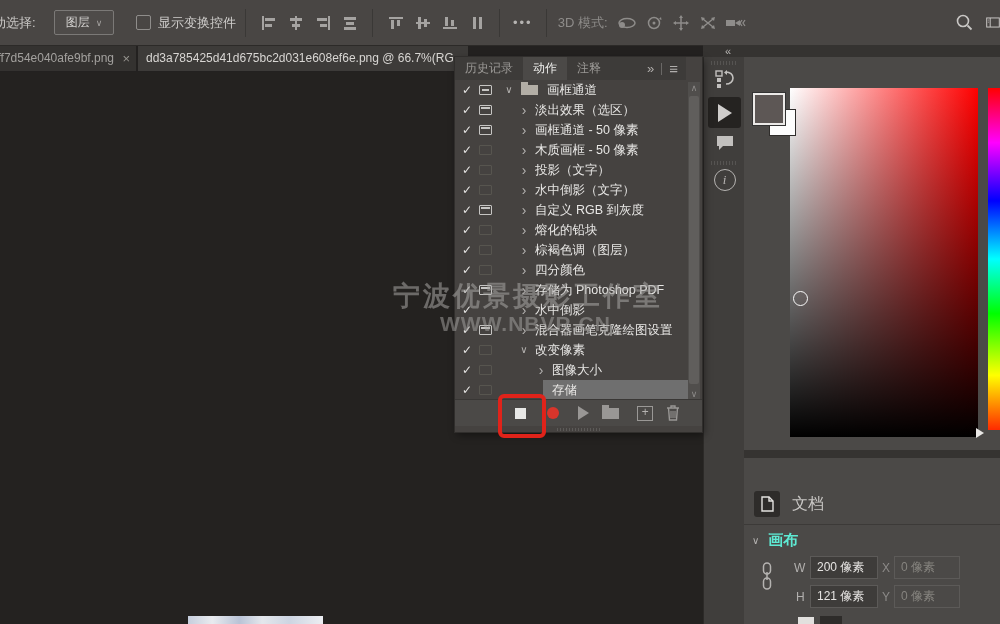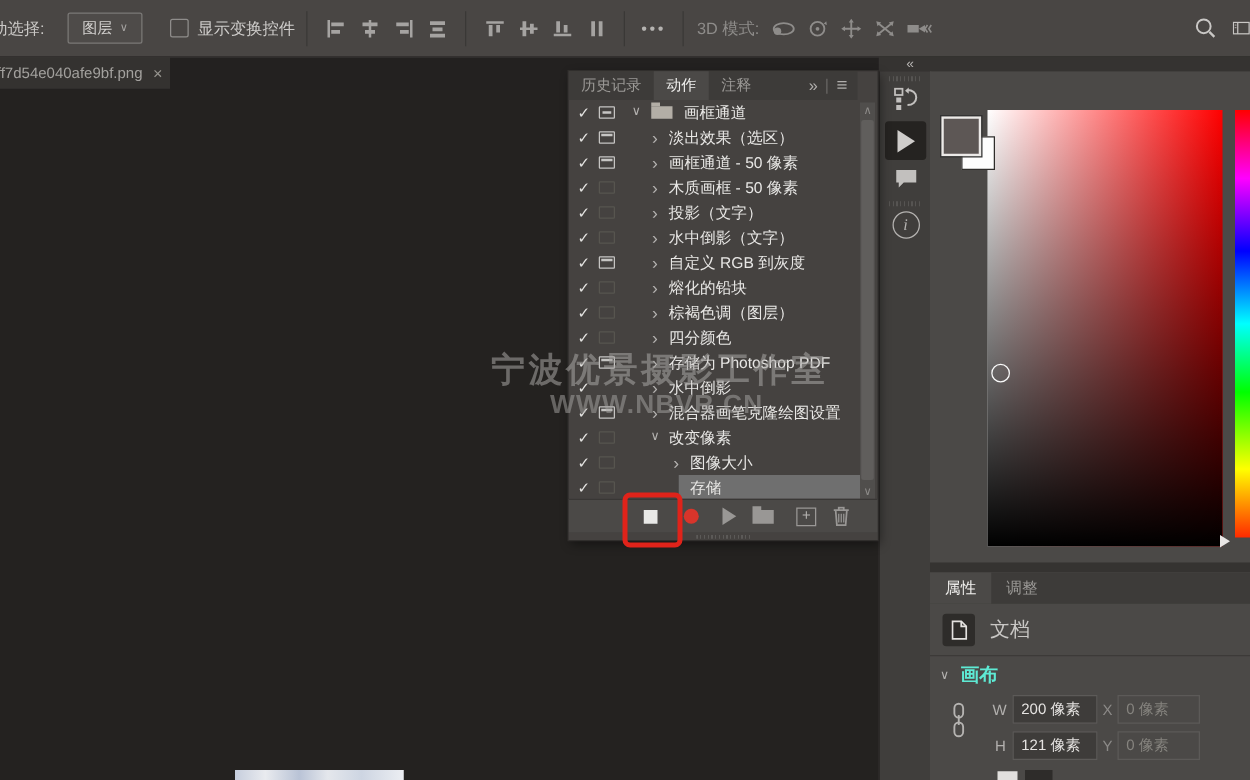--- a/index.html
+++ b/index.html
@@ -254,20 +254,23 @@
         <path d="M2.5 4h2M2.5 7h2" stroke="#c9c7c5" stroke-width="1"></path>
       </svg>
   </span>
 </div>
 
 <div class="abs tabbar">
   <div class="dtab dtab1">
     <span class="fn">4ff7d54e040afe9bf.png</span>
     <span class="cls">×</span>
   </div>
+  <div class="dtab dtab2">
+    <span>dd3a785425d41d675bc2d031e608ef6e.png @ 66.7%(RG</span>
+  </div>
 </div>
 
 <div class="abs" style="left:0;top:72px;width:703px;height:552px;"></div>
 <div class="abs canvas-sliver"></div>
 
 <div class="abs apanel">
   <div class="ap-tabs">
     <span class="ap-tab">历史记录</span>
     <span class="ap-tab active">动作</span>
     <span class="ap-tab">注释</span>
@@ -461,24 +464,20 @@
   <span class="bgswatch"></span>
   <div class="colorfield">
     <span class="ccursor"></span>
   </div>
   <div class="huestrip"></div>
   <span class="huept"></span>
 </div>
 
 <div class="abs ppgap"></div>
 <div class="abs pp">
-  <div class="ptabs">
-    <span class="ptab active">属性</span>
-    <span class="ptab">调整</span>
-  </div>
   <div class="docrow">
     <span class="docicon">
       <svg class="ic" width="13" height="16" viewBox="0 0 13 16">
           <path d="M1 1h7l4 4v10H1z" stroke="#e4e2e0" fill="none" stroke-width="1.4"></path>
           <path d="M8 1v4h4" stroke="#e4e2e0" fill="none" stroke-width="1.4"></path>
         </svg>
     </span>
     <span class="doclbl">文档</span>
   </div>
   <div class="pdiv"></div>

